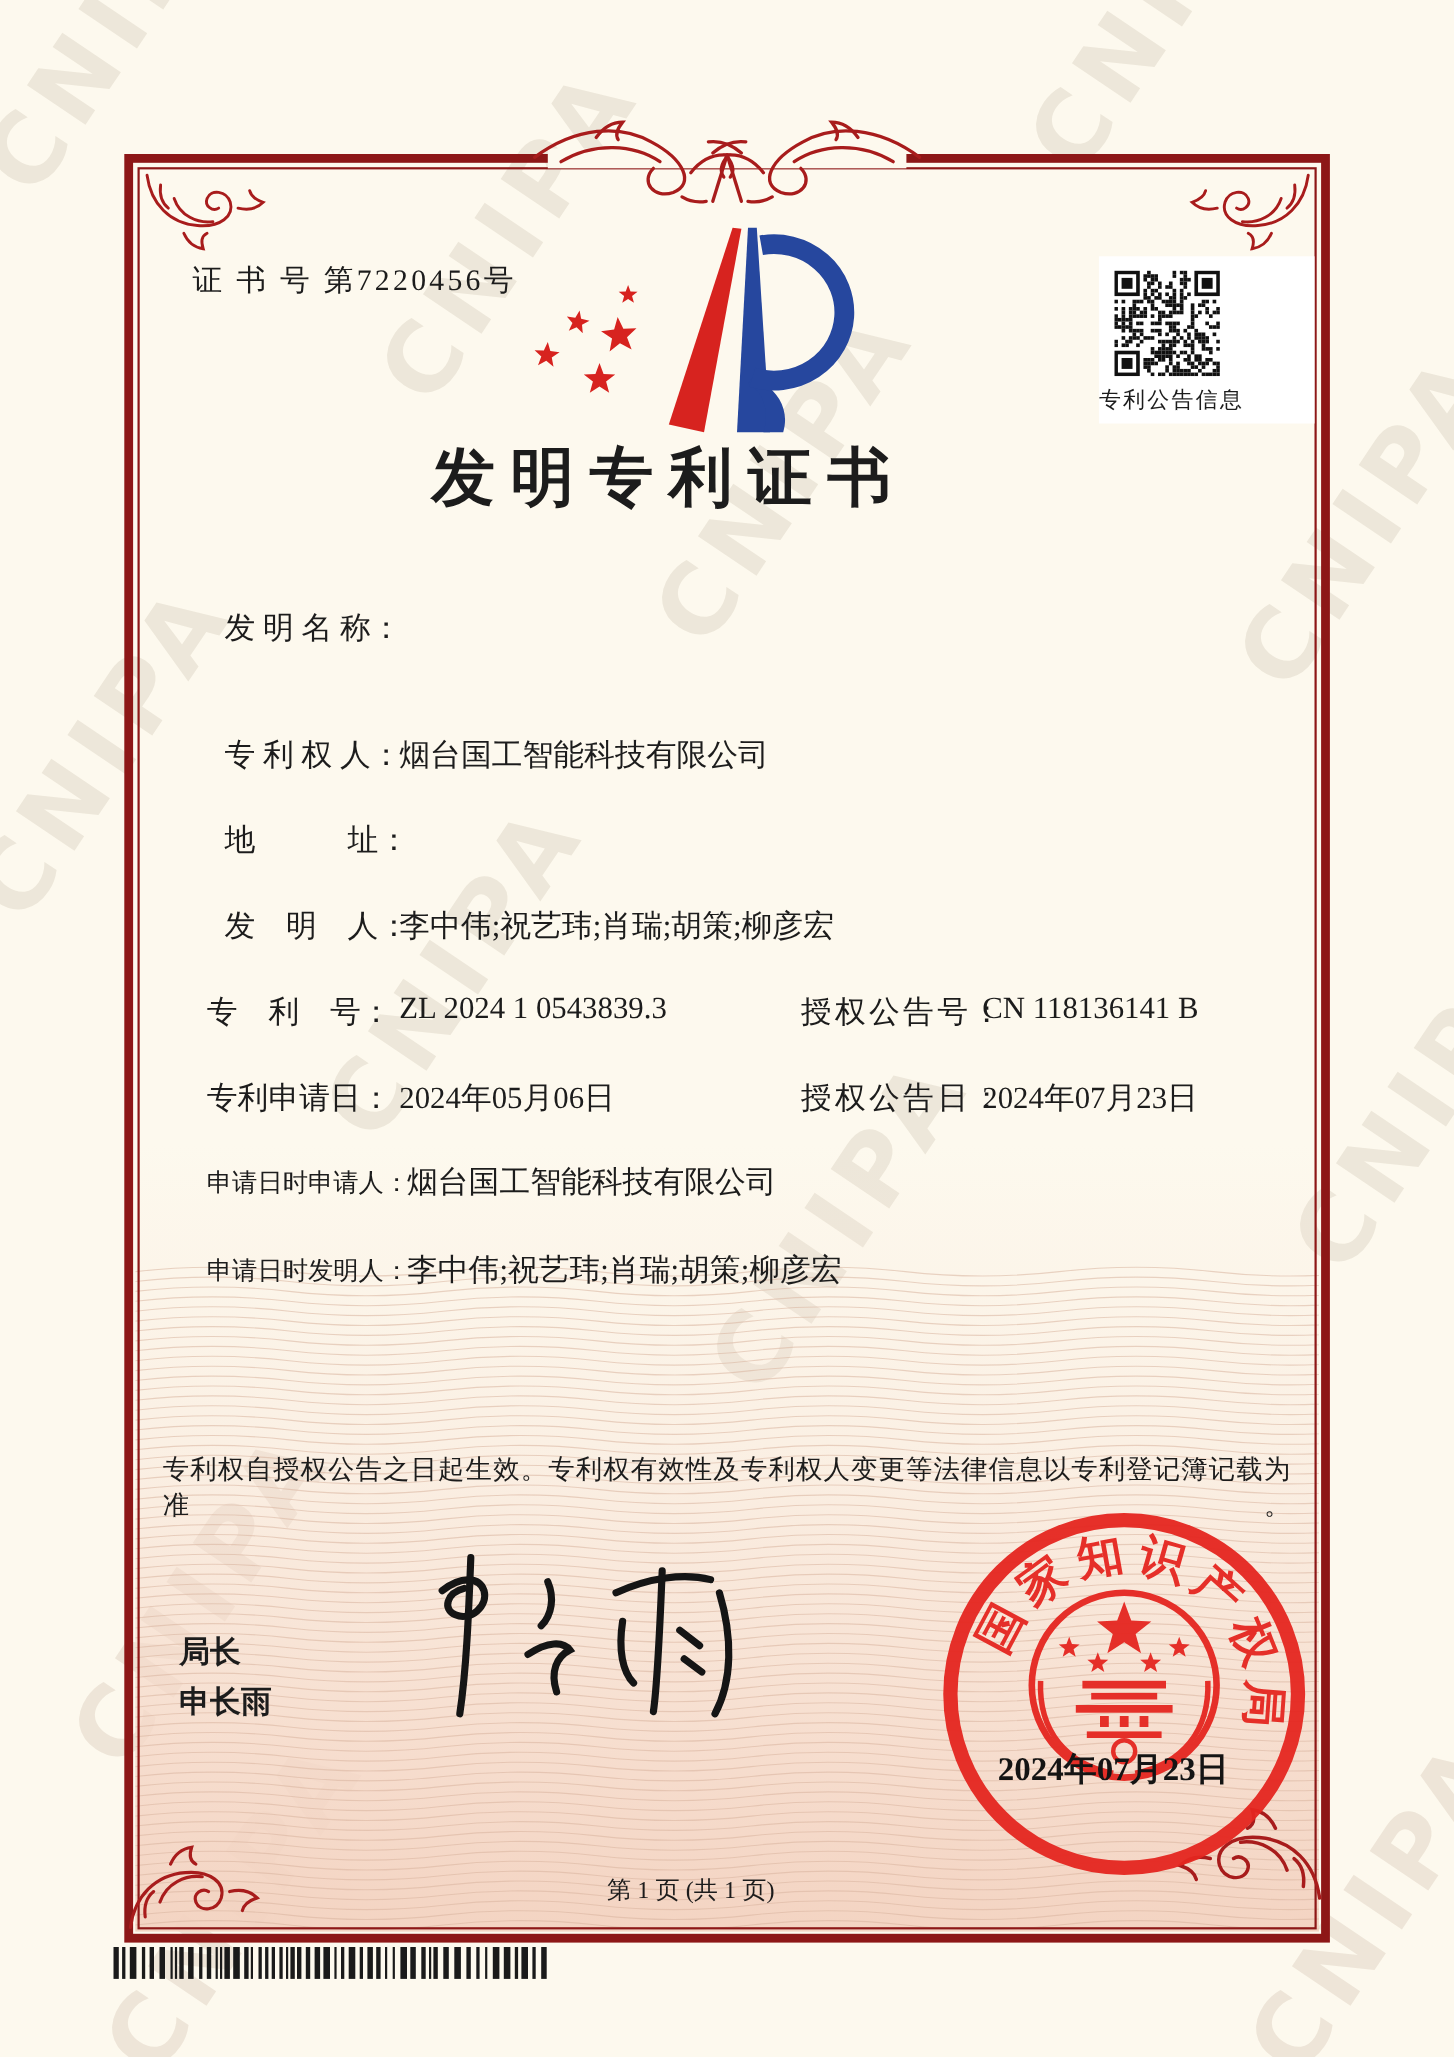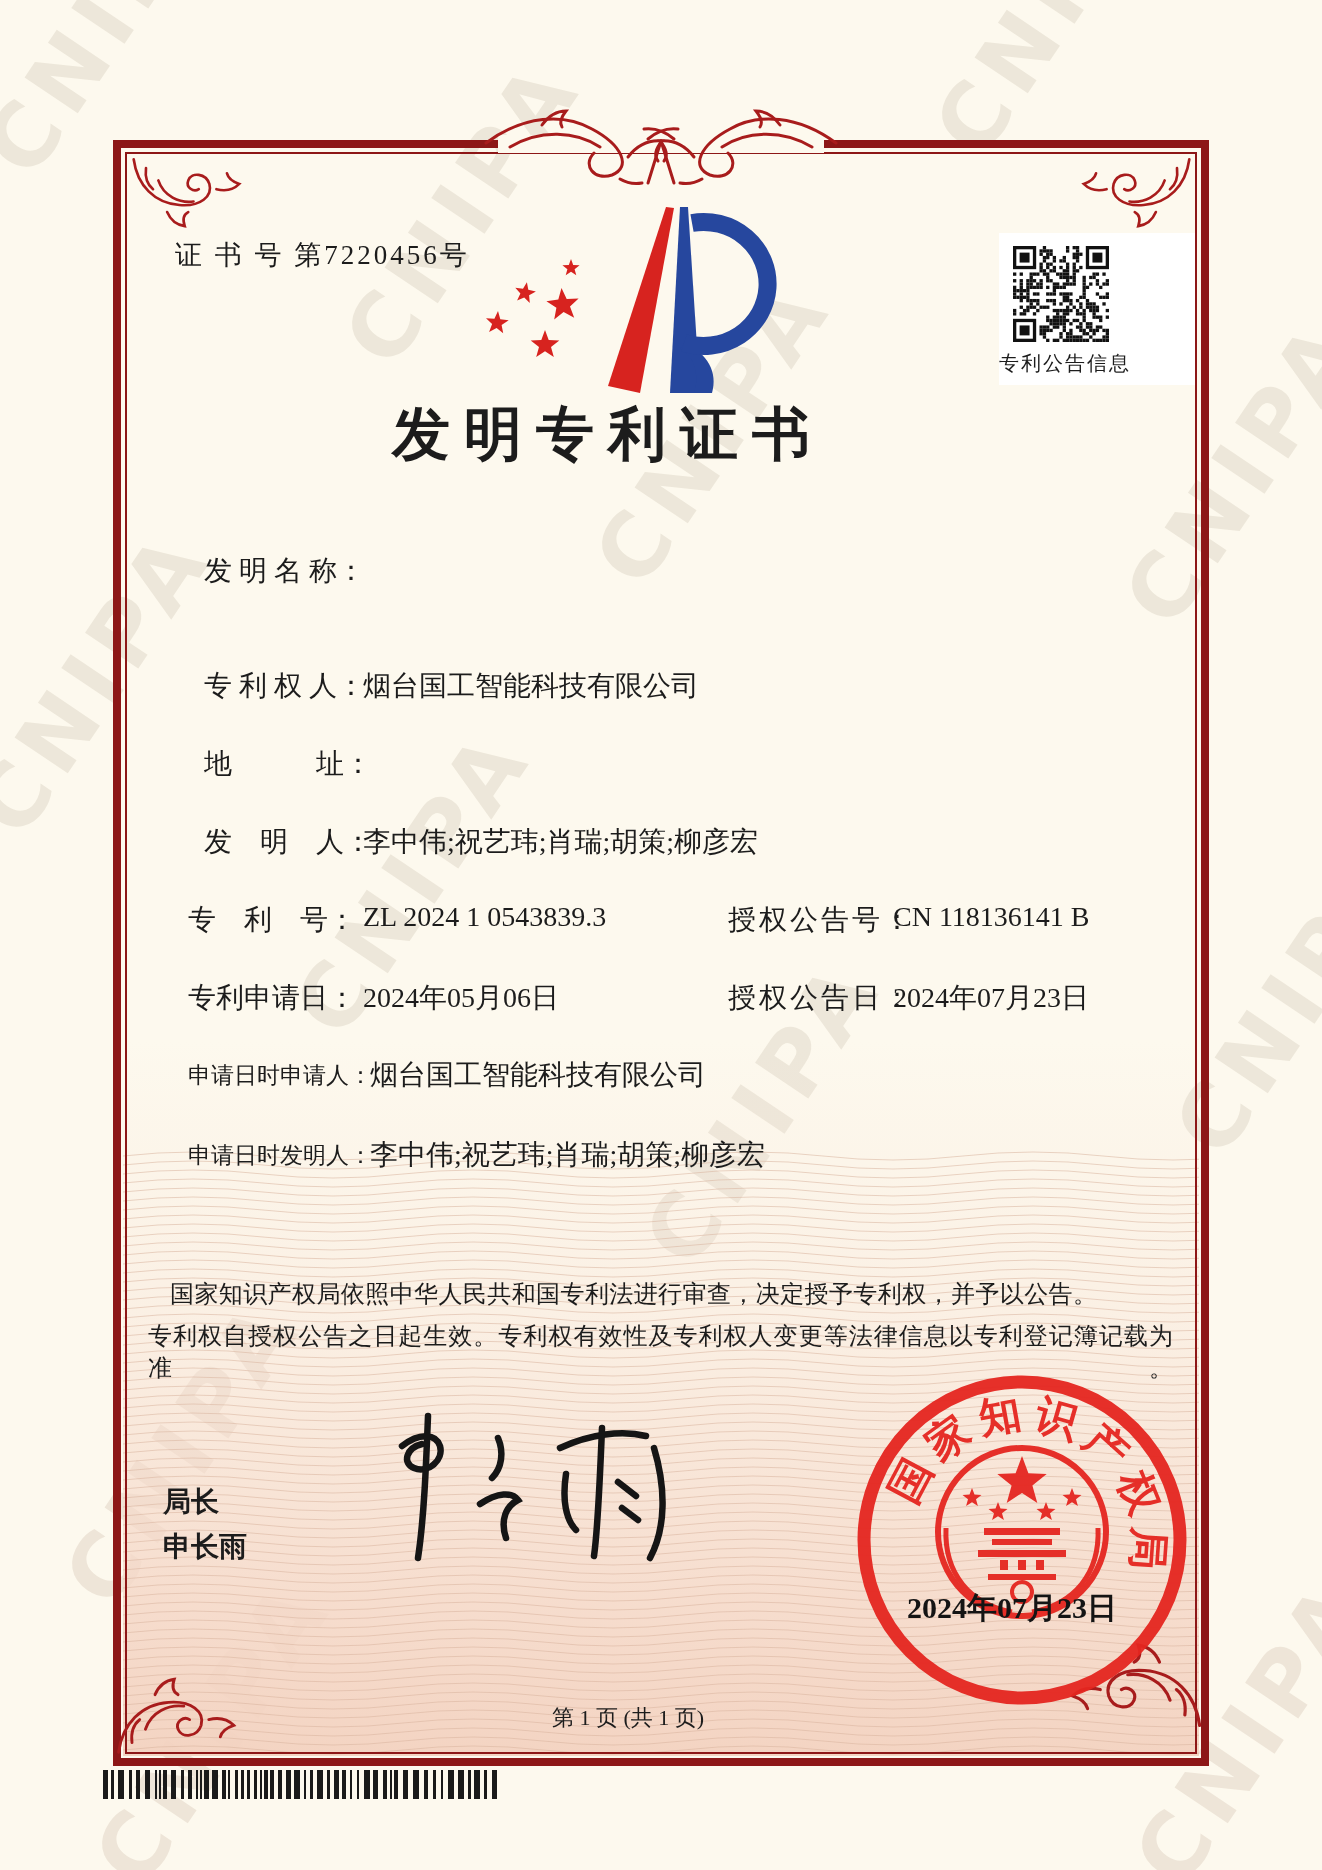--- a/index.html
+++ b/index.html
@@ -534,21 +534,20 @@
   <div class="abs p-label" style="left:363px;top:979px;">2024年05月06日</div>
   <div class="abs p-label" style="left:728px;top:979px;letter-spacing:3px;">授权公告日：</div>
   <div class="abs p-label" style="left:893px;top:979px;">2024年07月23日</div>
 
   <div class="abs filing-label" style="top:1060px;">申请日时申请人：</div>
   <div class="abs filing-value" style="top:1056px;">烟台国工智能科技有限公司</div>
 
   <div class="abs filing-label" style="top:1140px;">申请日时发明人：</div>
   <div class="abs filing-value" style="top:1136px;">李中伟;祝艺玮;肖瑞;胡策;柳彦宏</div>
 
-  <div class="abs legal" style="left:170px;top:1278px;width:927px;">国家知识产权局依照中华人民共和国专利法进行审查，决定授予专利权，并予以公告。</div>
   <div class="abs legal" style="left:148px;top:1320px;width:1025px;">专利权自授权公告之日起生效。专利权有效性及专利权人变更等法律信息以专利登记簿记载为准。</div>
 
   <div class="abs officer" style="top:1483px;">局长</div>
   <div class="abs officer" style="top:1528px;">申长雨</div>
 
   <svg class="abs" style="left:370px;top:1408px;z-index:5;" width="320" height="170" viewBox="0 0 320 170">
     <g fill="none" stroke="#151515" stroke-width="6.5" stroke-linecap="round">
       <path d="M32,38 C50,24 66,26 70,38 C74,52 58,66 44,60 C32,55 36,40 52,36"></path>
       <path d="M58,8 C56,60 54,110 48,150"></path>
       <path d="M128,30 C134,44 132,60 122,70"></path>

